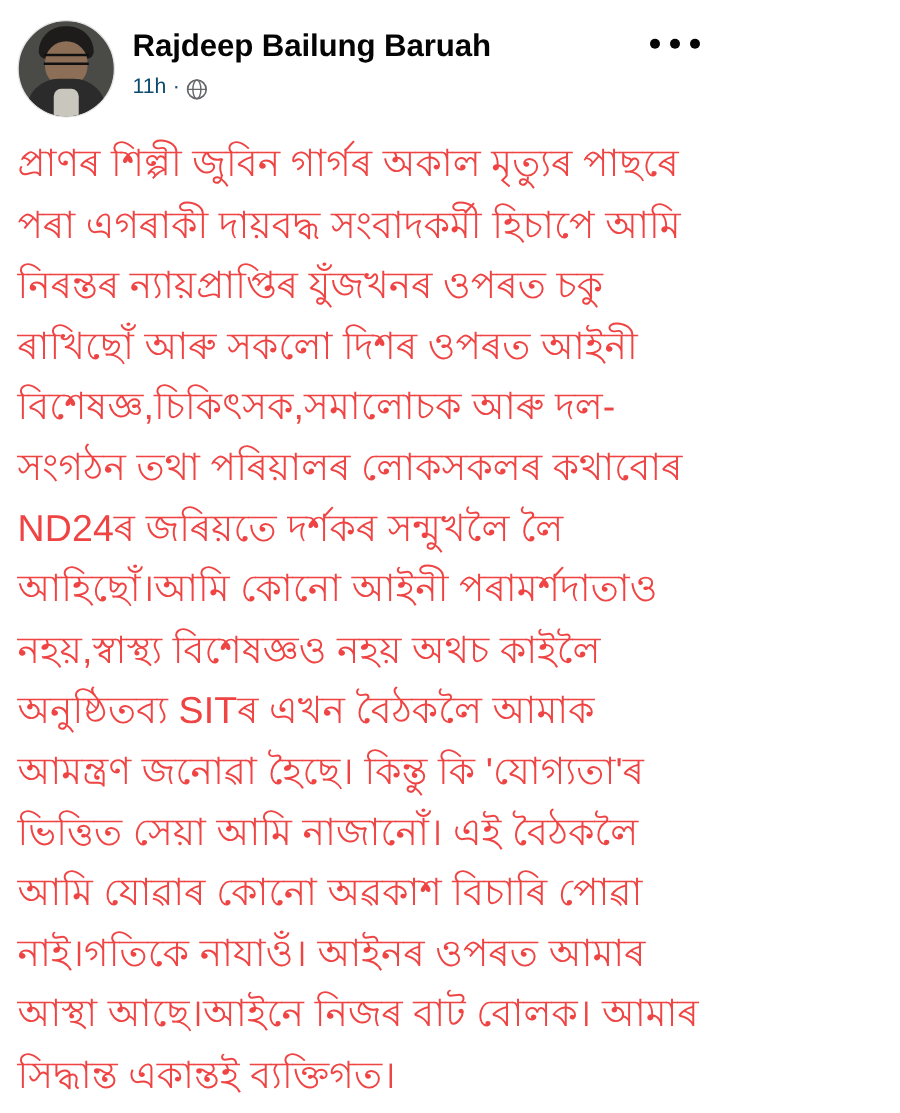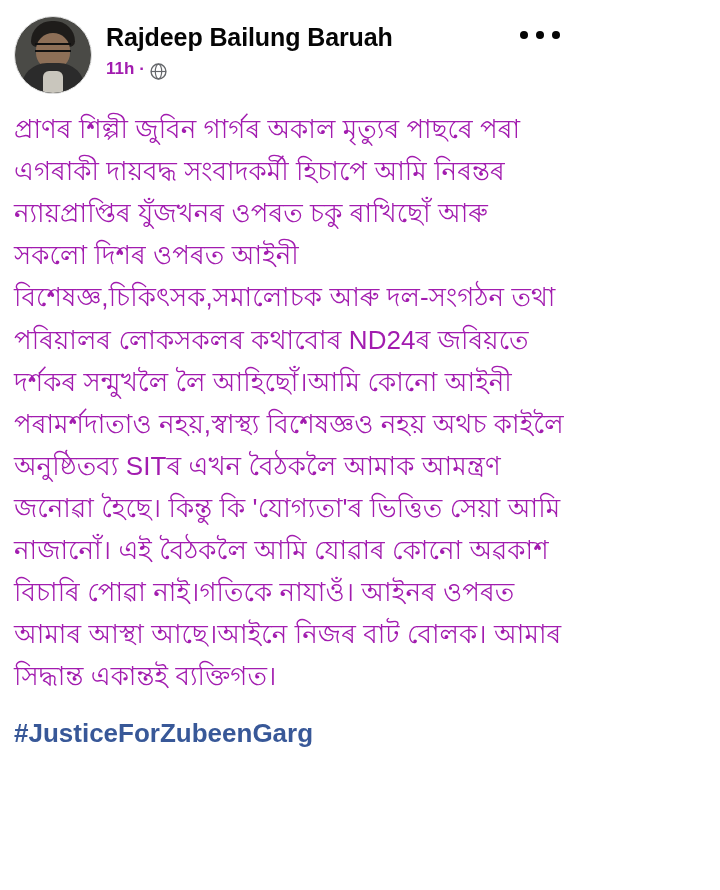--- a/index.html
+++ b/index.html
@@ -95,23 +95,22 @@
     font-weight: bold;
     line-height: 1.2;
     color: #050505;
     letter-spacing: -0.1px;
     white-space: nowrap;
   }
   .meta-row {
     display: flex;
     align-items: center;
     margin-top: 7px;
-    color: #a21caf;
+    color: #0c4a6e;
     font-size: 17px;
-    font-weight: bold;
   }
   .meta-sep {
     margin: 0 5px;
   }
   .globe-icon {
     display: inline-block;
     width: 17px;
     height: 17px;
     position: relative;
     top: 2px;
@@ -130,23 +129,23 @@
     cursor: pointer;
   }
   .more-button i {
     display: block;
     width: 8px;
     height: 8px;
     border-radius: 50%;
     background: #050505;
   }
   .post-body {
-    font-size: 26px;
+    font-size: 30px;
     line-height: 1.62;
-    color: #a21caf;
+    color: #ef4444;
     letter-spacing: 0.1px;
     word-break: break-word;
   }
   .post-body p {
     margin: 0;
   }
   .hashtags {
     margin-top: 16px;
     font-size: 26px;
     line-height: 1.5;

